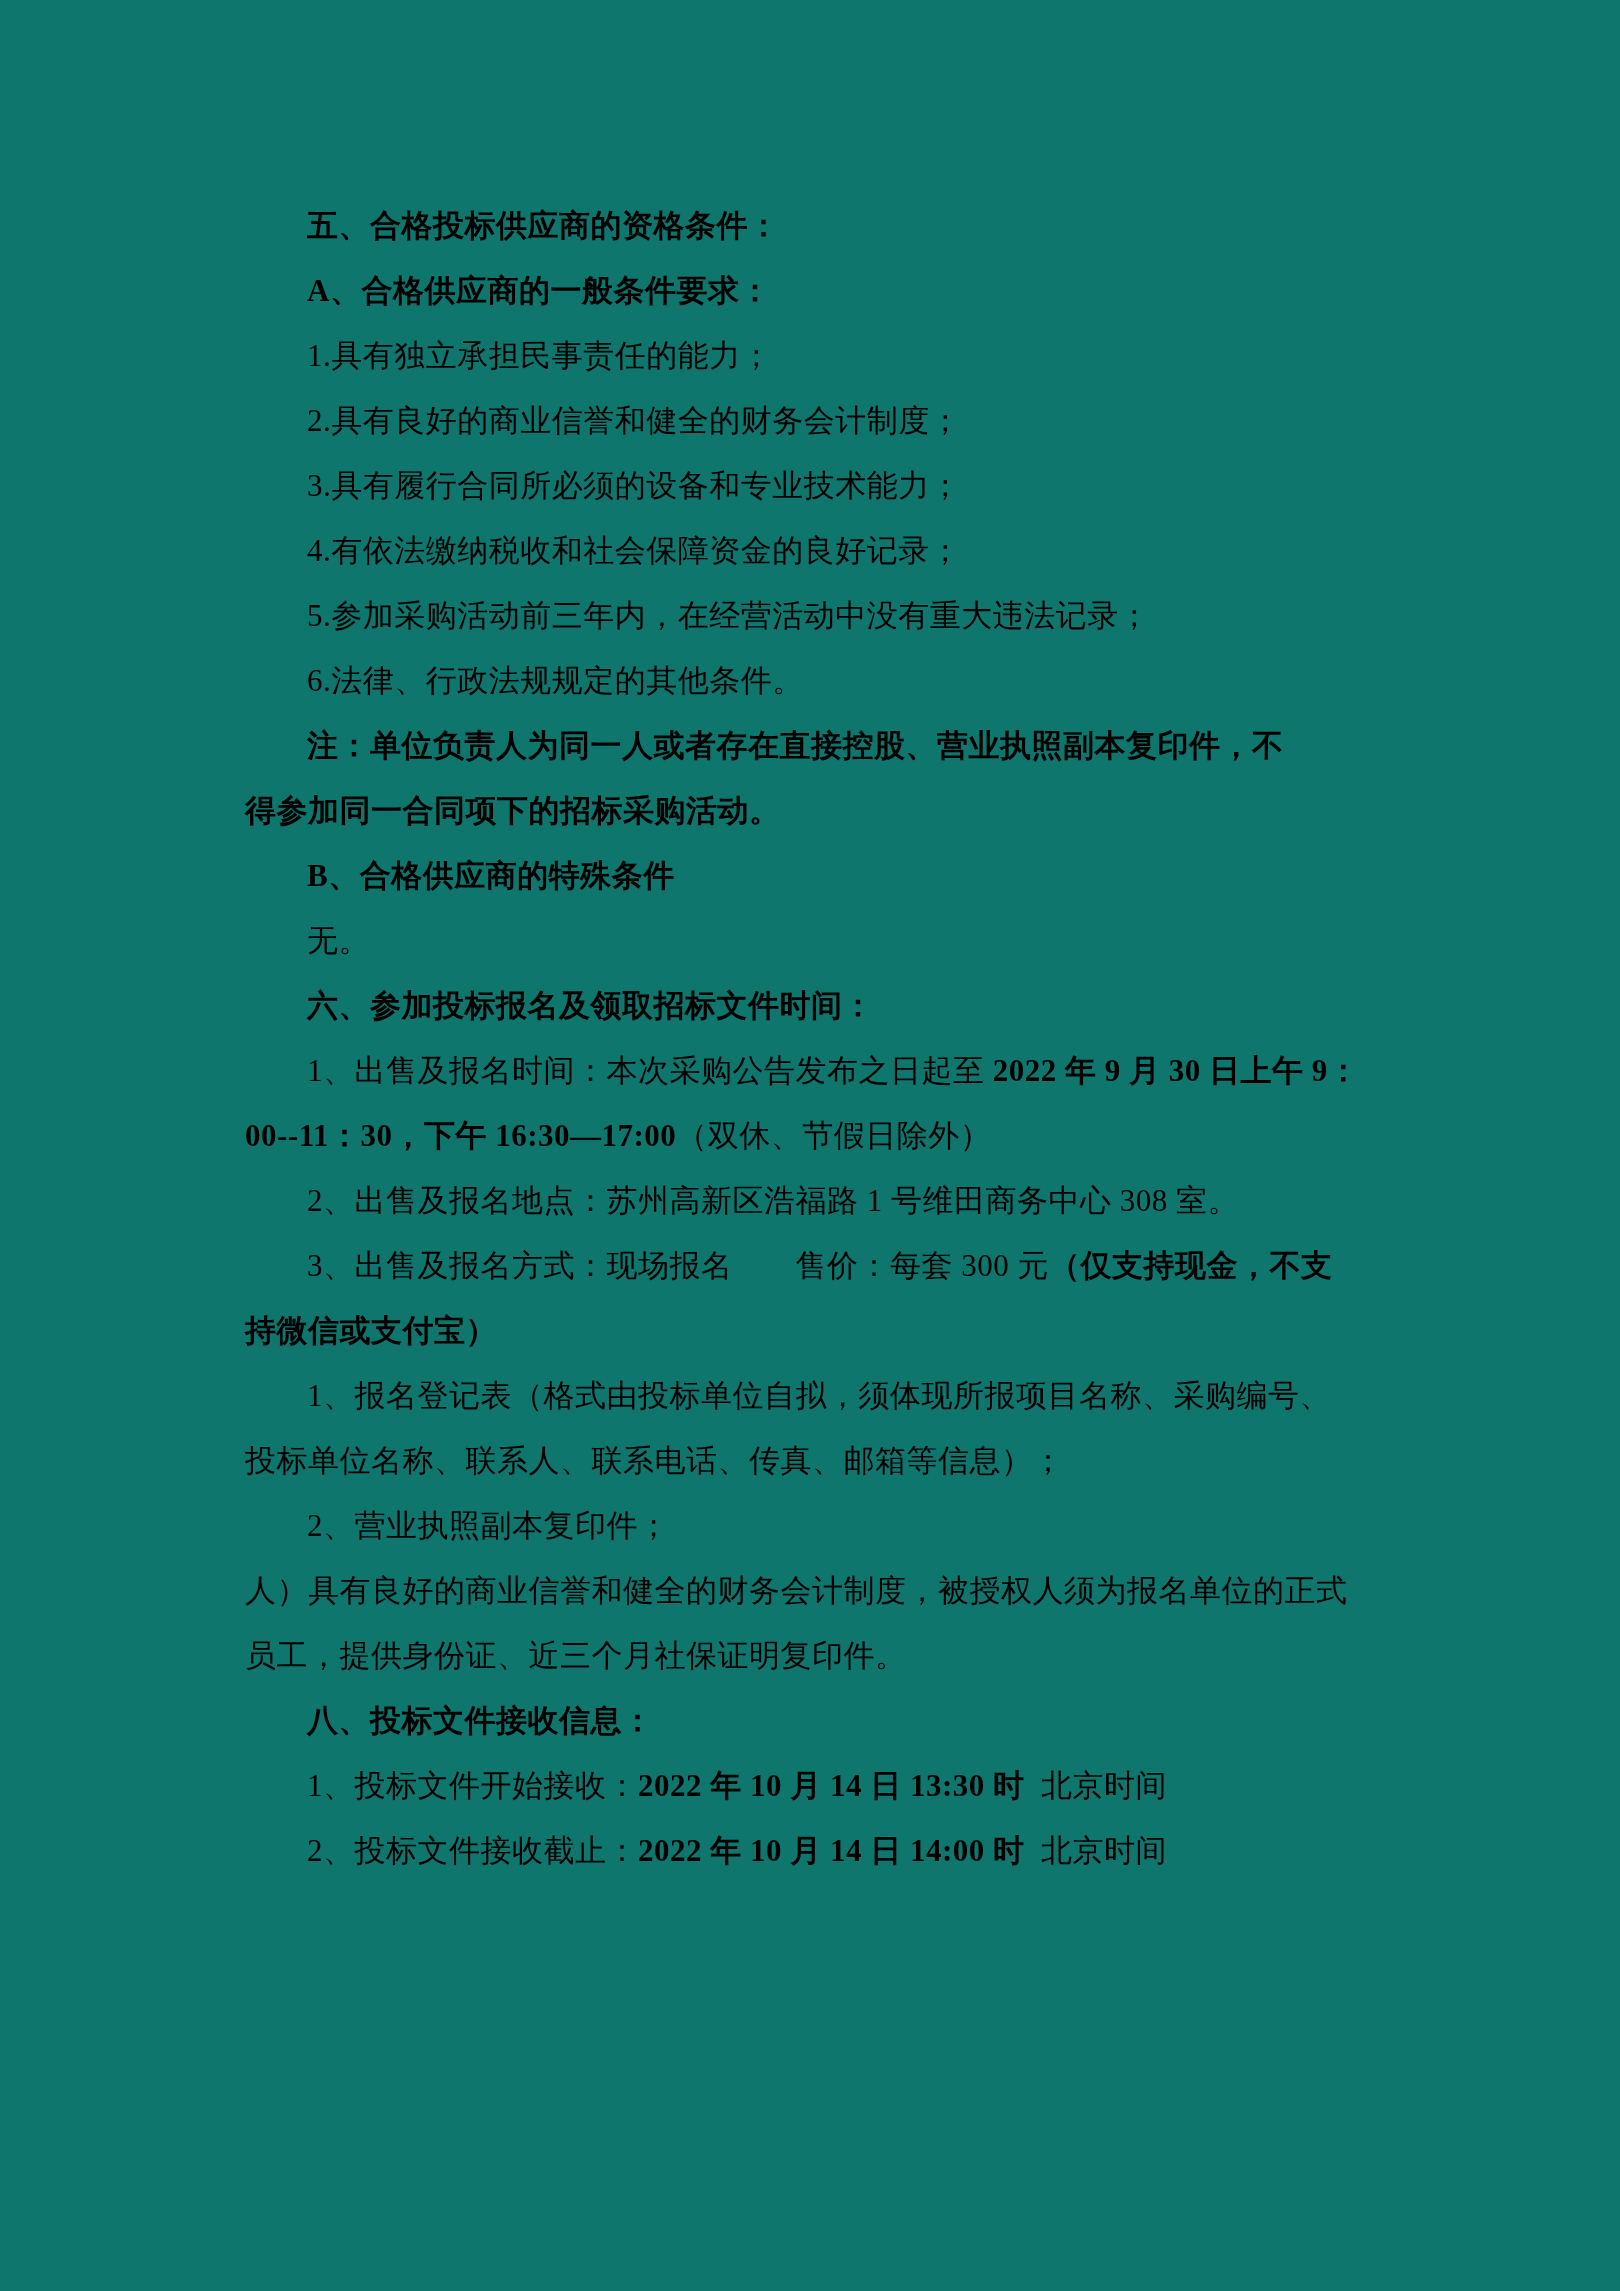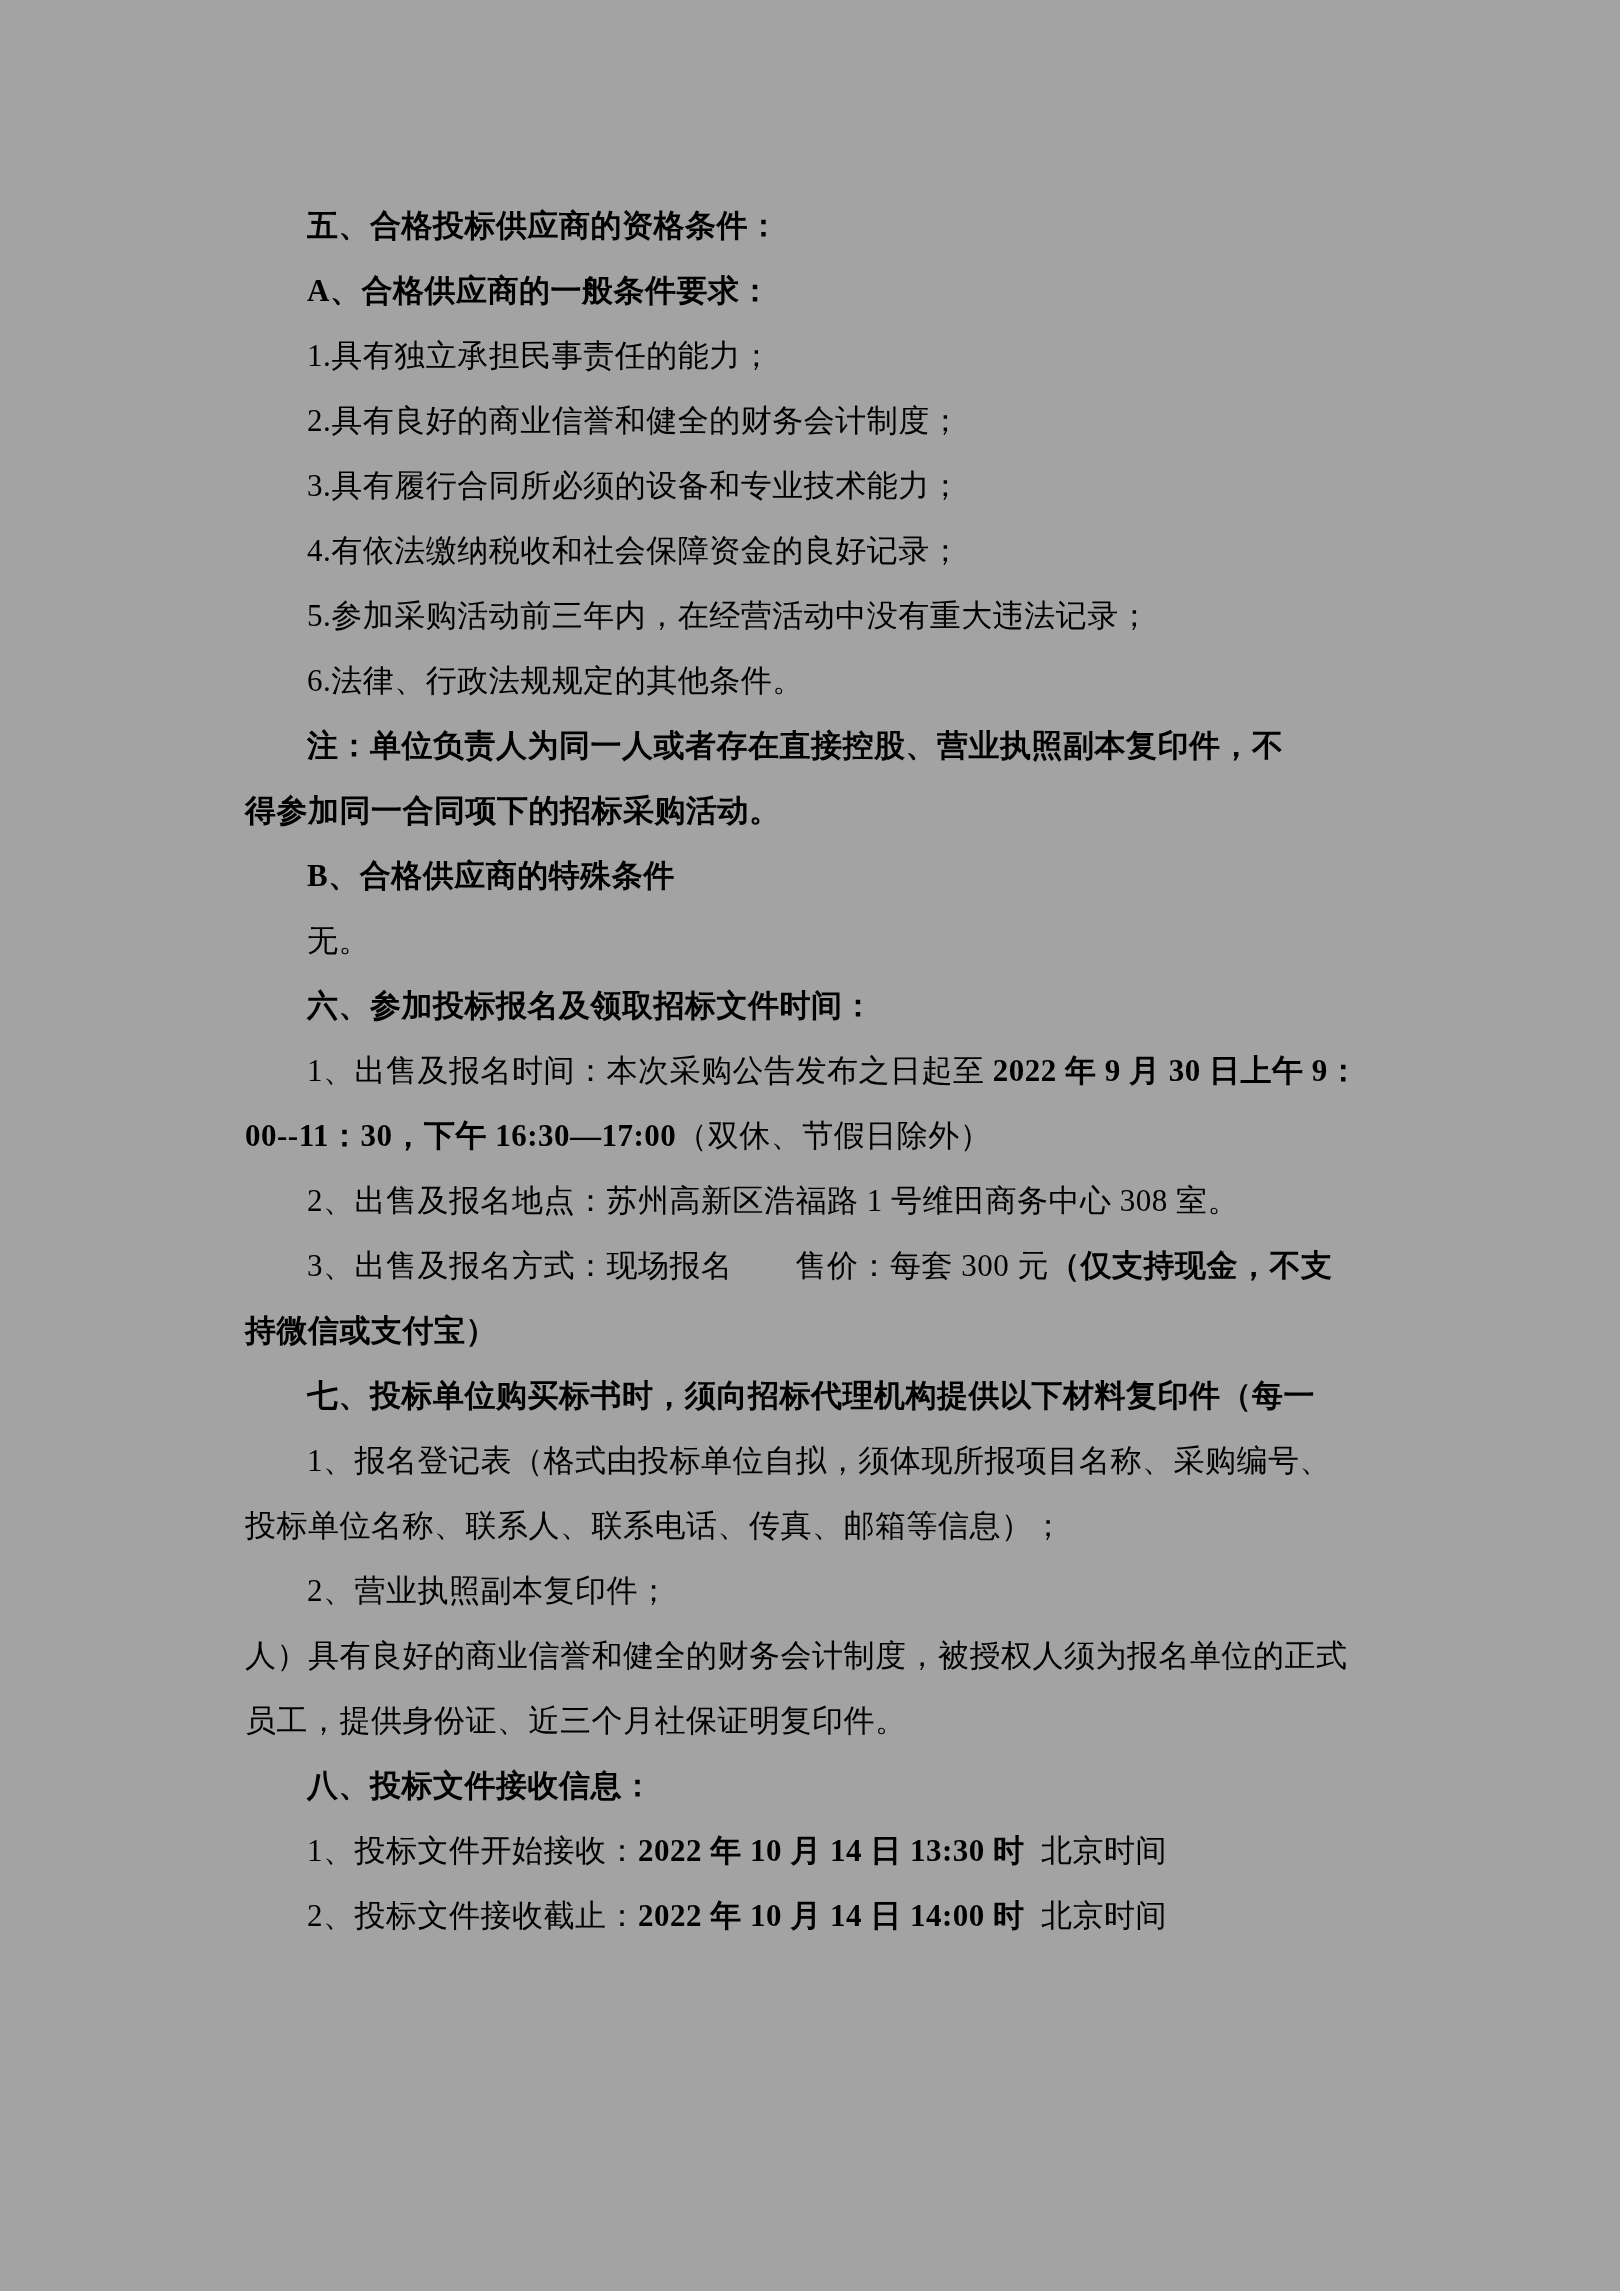--- a/index.html
+++ b/index.html
@@ -4,21 +4,21 @@
 <style>
   html, body {
     margin: 0;
     padding: 0;
     background: #ffffff;
   }
   .page {
     position: relative;
     width: 1620px;
     height: 2292px;
-    background: #a3a3a3;
+    background: #0f766e;
     overflow: hidden;
     font-family: "Liberation Serif", "DejaVu Serif", serif;
     color: #000000;
   }
   .textblock {
     position: absolute;
     left: 245px;
     top: 193px;
     width: 1161px;
   }
@@ -55,21 +55,20 @@
       <p class="line indent"><span class="run b">注：单位负责人为同一人或者存在直接控股、营业执照副本复印件，不</span></p>
       <p class="line"><span class="run b">得参加同一合同项下的招标采购活动。</span></p>
       <p class="line indent"><span class="run b">B、合格供应商的特殊条件</span></p>
       <p class="line indent"><span class="run">无。</span></p>
       <p class="line indent"><span class="run b">六、参加投标报名及领取招标文件时间：</span></p>
       <p class="line indent"><span class="run">1、出售及报名时间：本次采购公告发布之日起至 </span><span class="run b">2022 年 9 月 30 日上午 9：</span></p>
       <p class="line"><span class="run b">00--11：30，下午 16:30—17:00</span><span class="run">（双休、节假日除外）</span></p>
       <p class="line indent"><span class="run">2、出售及报名地点：苏州高新区浩福路 1 号维田商务中心 308 室。</span></p>
       <p class="line indent"><span class="run">3、出售及报名方式：现场报名　　售价：每套 300 元</span><span class="run b">（仅支持现金，不支</span></p>
       <p class="line"><span class="run b">持微信或支付宝）</span></p>
-      <p class="line indent"><span class="run b">七、投标单位购买标书时，须向招标代理机构提供以下材料复印件（每一</span></p>
       <p class="line indent"><span class="run">1、报名登记表（格式由投标单位自拟，须体现所报项目名称、采购编号、</span></p>
       <p class="line"><span class="run">投标单位名称、联系人、联系电话、传真、邮箱等信息）；</span></p>
       <p class="line indent"><span class="run">2、营业执照副本复印件；</span></p>
       <p class="line"><span class="run">人）具有良好的商业信誉和健全的财务会计制度，被授权人须为报名单位的正式</span></p>
       <p class="line"><span class="run">员工，提供身份证、近三个月社保证明复印件。</span></p>
       <p class="line indent"><span class="run b">八、投标文件接收信息：</span></p>
       <p class="line indent"><span class="run">1、投标文件开始接收：</span><span class="run b">2022 年 10 月 14 日 13:30 时</span><span class="run">  北京时间</span></p>
       <p class="line indent"><span class="run">2、投标文件接收截止：</span><span class="run b">2022 年 10 月 14 日 14:00 时</span><span class="run">  北京时间</span></p>
     </div>
 </div>

